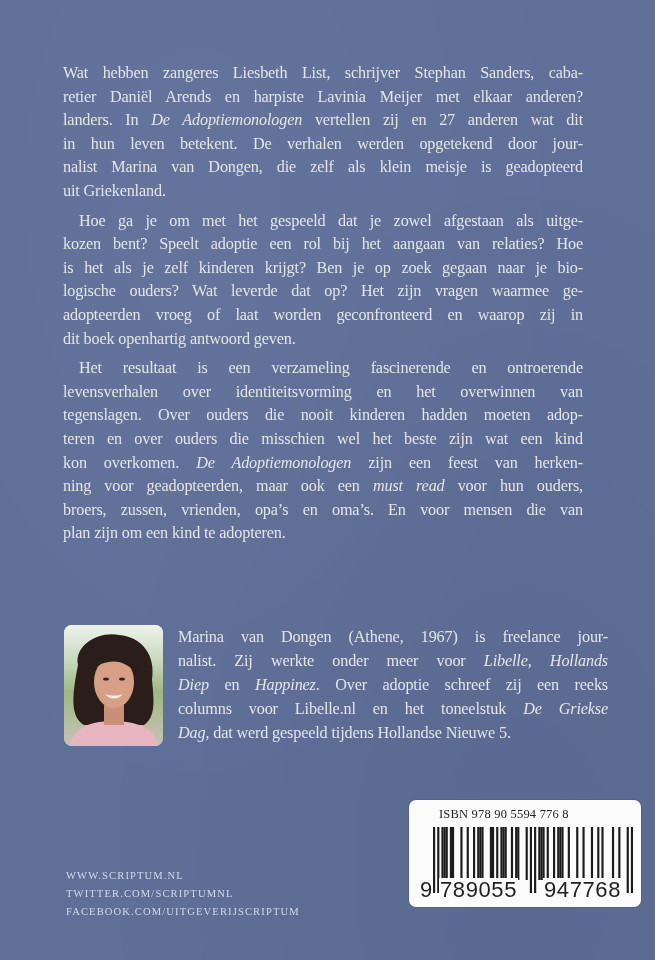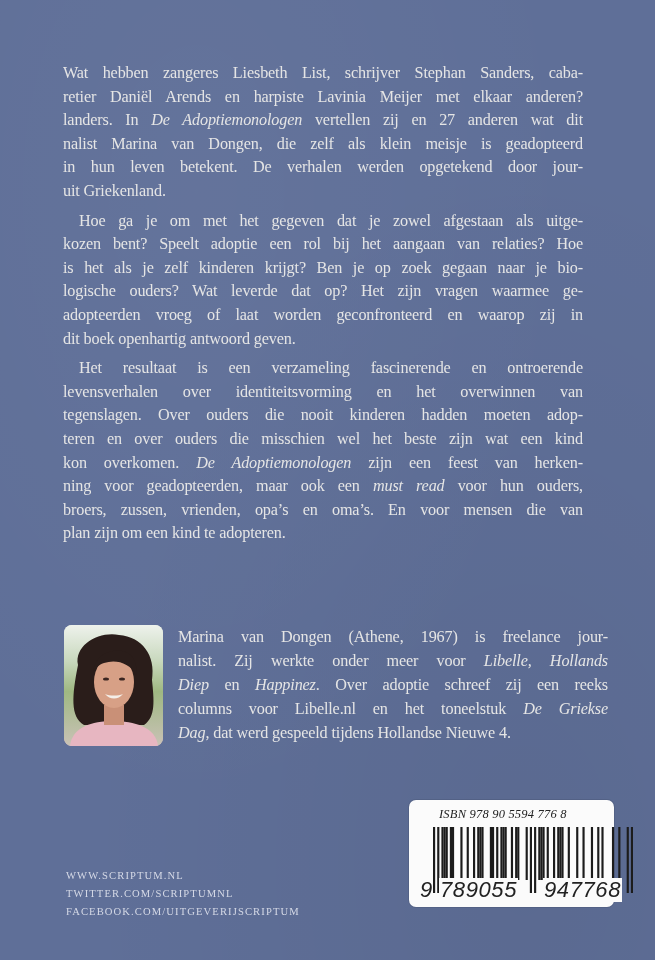--- a/index.html
+++ b/index.html
@@ -78,26 +78,25 @@
       line-height: 17.8px;
       letter-spacing: 1.1px;
       color: #d5d9e6;
       text-transform: uppercase;
     }
 
     .barcode-label {
       position: absolute;
       left: 409px;
       top: 800px;
-      width: 205px;
+      width: 232px;
       height: 107px;
       background: #fbfbfb;
       border-radius: 7px;
       box-shadow: 0 0 0 1px rgba(0,0,0,0.08);
-      font-style: italic;
     }
     .isbn-text {
       position: absolute;
       left: 30px;
       top: 7px;
       font-family: "Liberation Serif", "DejaVu Serif", serif;
       font-size: 12.5px;
       color: #222;
       letter-spacing: 0.2px;
       white-space: nowrap;
@@ -128,27 +127,27 @@
 </head>
 <body>
 
 <div class="cover">
 
   <div class="blurb" id="blurb">
       <div>
         <span class="line justify"><span>Wat hebben zangeres Liesbeth List, schrijver Stephan Sanders, caba-</span></span>
         <span class="line justify"><span>retier Daniël Arends en harpiste Lavinia Meijer met elkaar anderen?</span></span>
         <span class="line justify"><span>landers. In </span><span class="it">De Adoptiemonologen</span><span> vertellen zij en 27 anderen wat dit</span></span>
+        <span class="line justify"><span>in hun leven betekent. De verhalen werden opgetekend door jour-</span></span>
         <span class="line justify"><span>nalist Marina van Dongen, die zelf als klein meisje is geadopteerd</span></span>
-        <span class="line justify"><span>in hun leven betekent. De verhalen werden opgetekend door jour-</span></span>
         <span class="line "><span>uit Griekenland.</span></span>
       </div>
       <div class="para-gap"></div>
       <div>
-        <span class="line justify indent"><span>Hoe ga je om met het gegeven dat je zowel afgestaan als uitge-</span></span>
+        <span class="line justify indent"><span>Hoe ga je om met het gespeeld dat je zowel afgestaan als uitge-</span></span>
         <span class="line justify"><span>kozen bent? Speelt adoptie een rol bij het aangaan van relaties? Hoe</span></span>
         <span class="line justify"><span>is het als je zelf kinderen krijgt? Ben je op zoek gegaan naar je bio-</span></span>
         <span class="line justify"><span>logische ouders? Wat leverde dat op? Het zijn vragen waarmee ge-</span></span>
         <span class="line justify"><span>adopteerden vroeg of laat worden geconfronteerd en waarop zij in</span></span>
         <span class="line "><span>dit boek openhartig antwoord geven.</span></span>
       </div>
       <div class="para-gap"></div>
       <div>
         <span class="line justify indent"><span>Het resultaat is een verzameling fascinerende en ontroerende</span></span>
         <span class="line justify"><span>levensverhalen over identiteitsvorming en het overwinnen van</span></span>
@@ -188,21 +187,21 @@
         <ellipse cx="58" cy="54" rx="3" ry="1.6" fill="#3a2520"></ellipse>
 
         <path d="M41 69 C46 75, 54 75, 59 69 C54 71, 46 71, 41 69 Z" fill="#f4eee8"></path>
       </svg>
     </div>
     <div class="bio-text" id="bio-text">
         <span class="line justify"><span>Marina van Dongen (Athene, 1967) is freelance jour-</span></span>
         <span class="line justify"><span>nalist. Zij werkte onder meer voor </span><span class="it">Libelle, Hollands</span></span>
         <span class="line justify"><span class="it">Diep</span><span> en </span><span class="it">Happinez</span><span>. Over adoptie schreef zij een reeks</span></span>
         <span class="line justify"><span>columns voor Libelle.nl en het toneelstuk </span><span class="it">De Griekse</span></span>
-        <span class="line "><span class="it">Dag</span><span>, dat werd gespeeld tijdens Hollandse Nieuwe 4.</span></span>
+        <span class="line "><span class="it">Dag</span><span>, dat werd gespeeld tijdens Hollandse Nieuwe 5.</span></span>
       </div>
   </div>
 
   <div class="links" id="links">
       <span class="link">www.scriptum.nl</span>
       <span class="link">twitter.com/scriptumnl</span>
       <span class="link">facebook.com/uitgeverijscriptum</span>
     </div>
 
   <div class="barcode-label">

